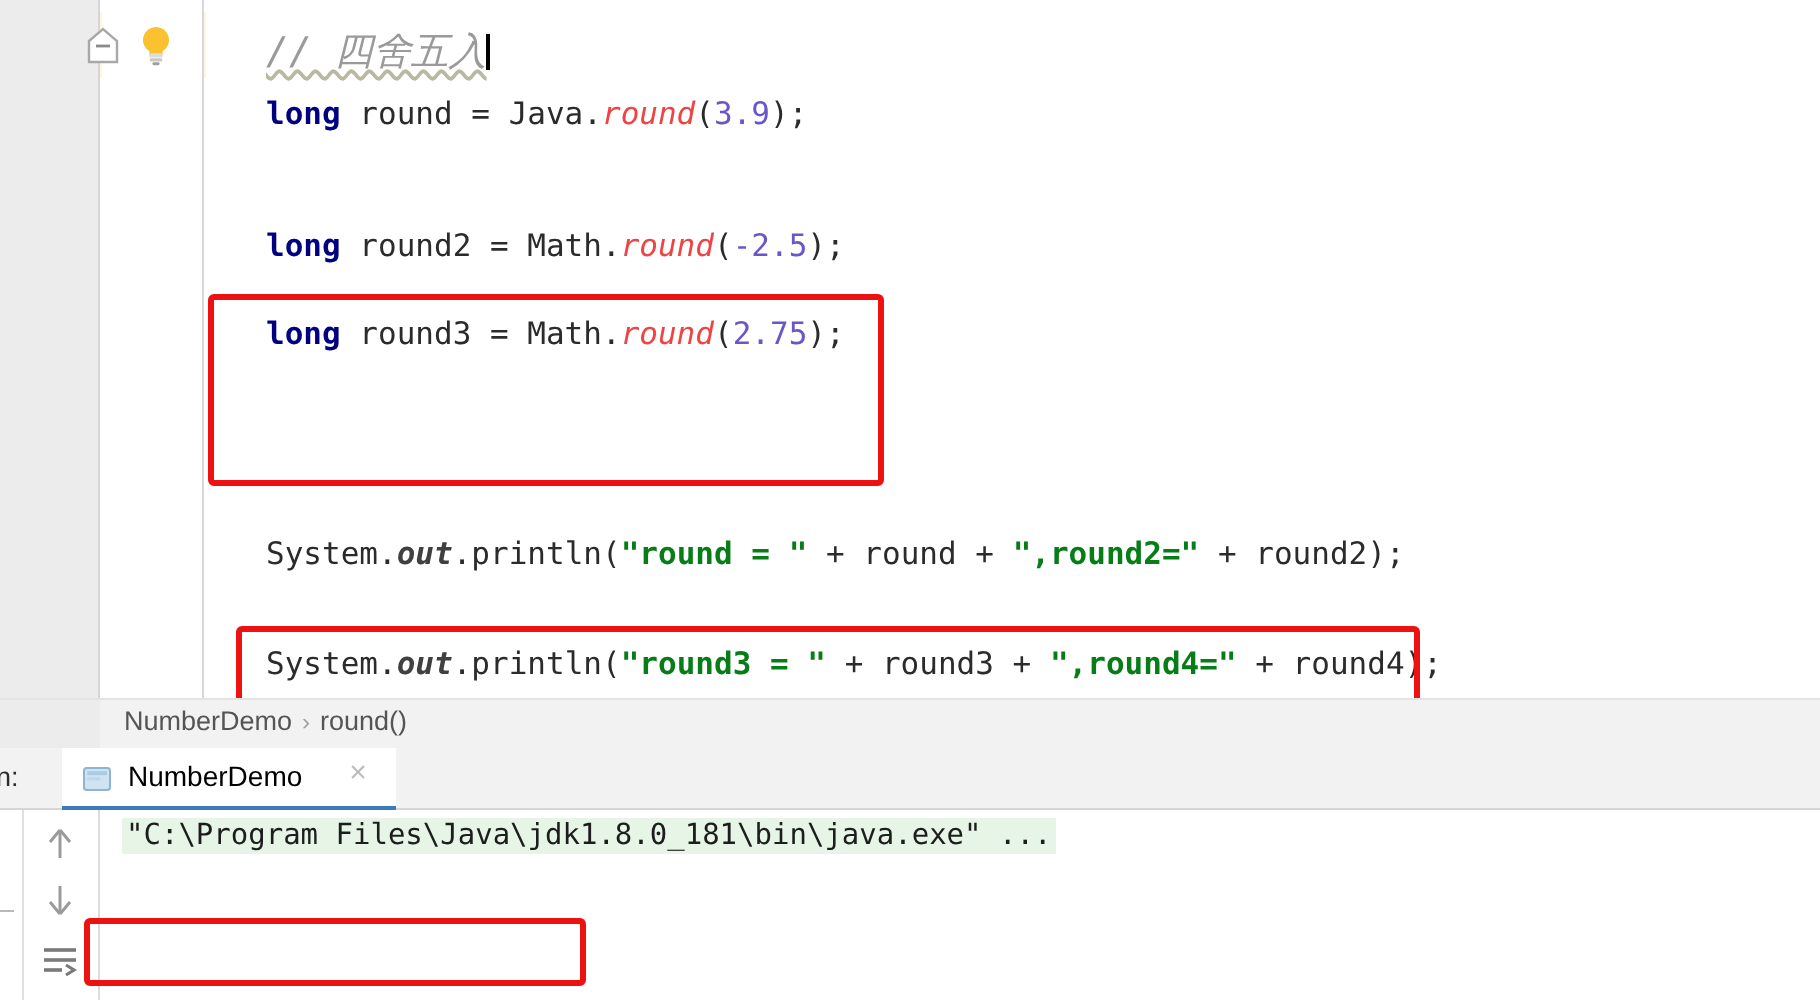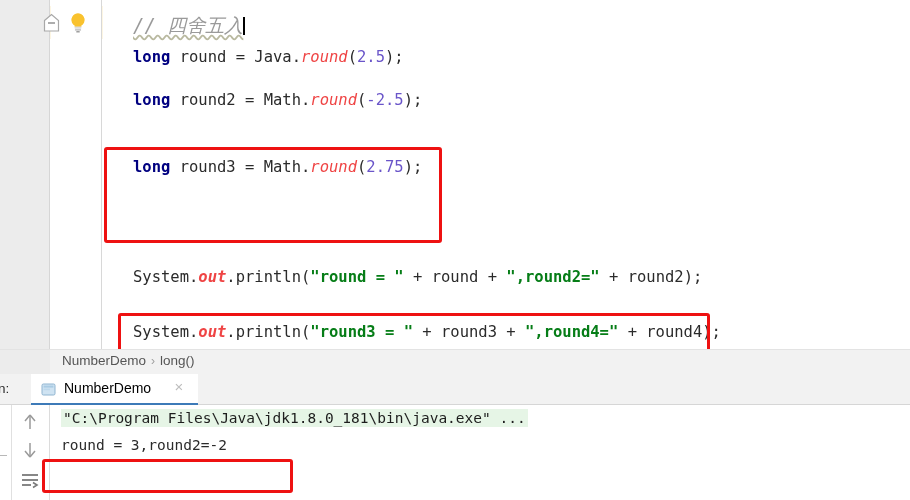--- a/index.html
+++ b/index.html
@@ -115,21 +115,21 @@
     background: #000000;
     vertical-align: -3px;
     margin-left: 0px;
   }
 
   
   .kw  { color: #000080; font-weight: bold; }
   .num { color: #6a55c9; }
   .mth { color: #ef4444; font-style: italic; }
   .str { color: #067d17; font-weight: bold; }
-  .fld { color: #ef4444; font-weight: bold; font-style: italic; }
+  .fld { color: #404040; font-weight: bold; font-style: italic; }
   .pln { color: #2b2b2b; }
 
   
   .redbox {
     position: absolute;
     border: 3px solid #ee1111;
     border-radius: 3px;
     box-sizing: border-box;
     z-index: 6;
     pointer-events: none;
@@ -299,42 +299,42 @@
         <rect x="6.6" y="14.6" width="6.8" height="2.1" rx="0.6" fill="#dcdcdc"></rect>
         <rect x="6.9" y="17.1" width="6.2" height="1.7" rx="0.6" fill="#c9c9c9"></rect>
         <rect x="8.2" y="19.1" width="3.6" height="1.5" rx="0.7" fill="#9e9e9e"></rect>
       </svg>
     </div>
 
     <div class="code-canvas">
 
       <div class="cl cl-comment" style="top:13px;"><span class="wavy">// 四舍五入</span><span class="caret"></span></div>
 
-      <div class="cl" style="top:48px;"><span class="kw">long</span><span class="pln"> round = Java.</span><span class="mth">round</span><span class="pln">(</span><span class="num">2.5</span><span class="pln">);</span></div>
-
-      <div class="cl" style="top:91px;text-align:right;"><span class="kw">long</span><span class="pln"> round2 = Math.</span><span class="mth">round</span><span class="pln">(</span><span class="num">-2.5</span><span class="pln">);</span></div>
+      <div class="cl" style="top:48px;"><span class="kw">long</span><span class="pln"> round = Java.</span><span class="mth">round</span><span class="pln">(</span><span class="num">3.9</span><span class="pln">);</span></div>
+
+      <div class="cl" style="top:114px;text-align:right;"><span class="kw">long</span><span class="pln"> round2 = Math.</span><span class="mth">round</span><span class="pln">(</span><span class="num">-2.5</span><span class="pln">);</span></div>
 
       <div class="cl" style="top:158px;"><span class="kw">long</span><span class="pln"> round3 = Math.</span><span class="mth">round</span><span class="pln">(</span><span class="num">2.75</span><span class="pln">);</span></div>
 
 
       <div class="cl" style="top:268px;"><span class="pln">System.</span><span class="fld">out</span><span class="pln">.println(</span><span class="str">"round = "</span><span class="pln"> + round + </span><span class="str">",round2="</span><span class="pln"> + round2);</span></div>
 
       <div class="cl" style="top:323px;"><span class="pln">System.</span><span class="fld">out</span><span class="pln">.println(</span><span class="str">"round3 = "</span><span class="pln"> + round3 + </span><span class="str">",round4="</span><span class="pln"> + round4);</span></div>
 
     </div>
 
     <div class="redbox" style="left:104px; top:147px; width:338px; height:96px;"></div>
 
     <div class="redbox" style="left:118px; top:313px; width:592px; height:42px;"></div>
 
   </div>
 
   <div id="breadcrumb-bar">
     <div class="stripe-seg-bc"></div>
-    <div class="crumbs"><span>NumberDemo</span><span class="crumb-sep">›</span><span>long()</span></div>
+    <div class="crumbs"><span>NumberDemo</span><span class="crumb-sep">›</span><span>round()</span></div>
   </div>
 
   <div id="run-panel">
 
     <div class="run-tabbar">
       <div class="run-label">n:</div>
 
       <div class="run-tab">
         <div class="run-tab-icon">
           <svg width="15" height="15" viewBox="0 0 15 15">
@@ -370,20 +370,19 @@
           <line x1="3" y1="6" x2="19" y2="6" stroke="#7a7a7a" stroke-width="1.8"></line>
           <line x1="3" y1="11" x2="19" y2="11" stroke="#7a7a7a" stroke-width="1.8"></line>
           <line x1="3" y1="16" x2="12" y2="16" stroke="#7a7a7a" stroke-width="1.8"></line>
           <path d="M14 13.5 L18 16 L14 18.5" stroke="#7a7a7a" stroke-width="1.6" fill="none"></path>
         </svg>
       </div>
     </div>
 
     <div class="console-body">
       <div class="out-line cmd" style="top:4px;">"C:\Program Files\Java\jdk1.8.0_181\bin\java.exe" ...</div>
-      <div class="out-line" style="top:32px;">round = 3,round2=-2</div>
     </div>
 
     <div class="redbox" style="left:42px; top:85px; width:251px; height:34px;"></div>
 
   </div>
 
 </div>
 
 </body></html>

